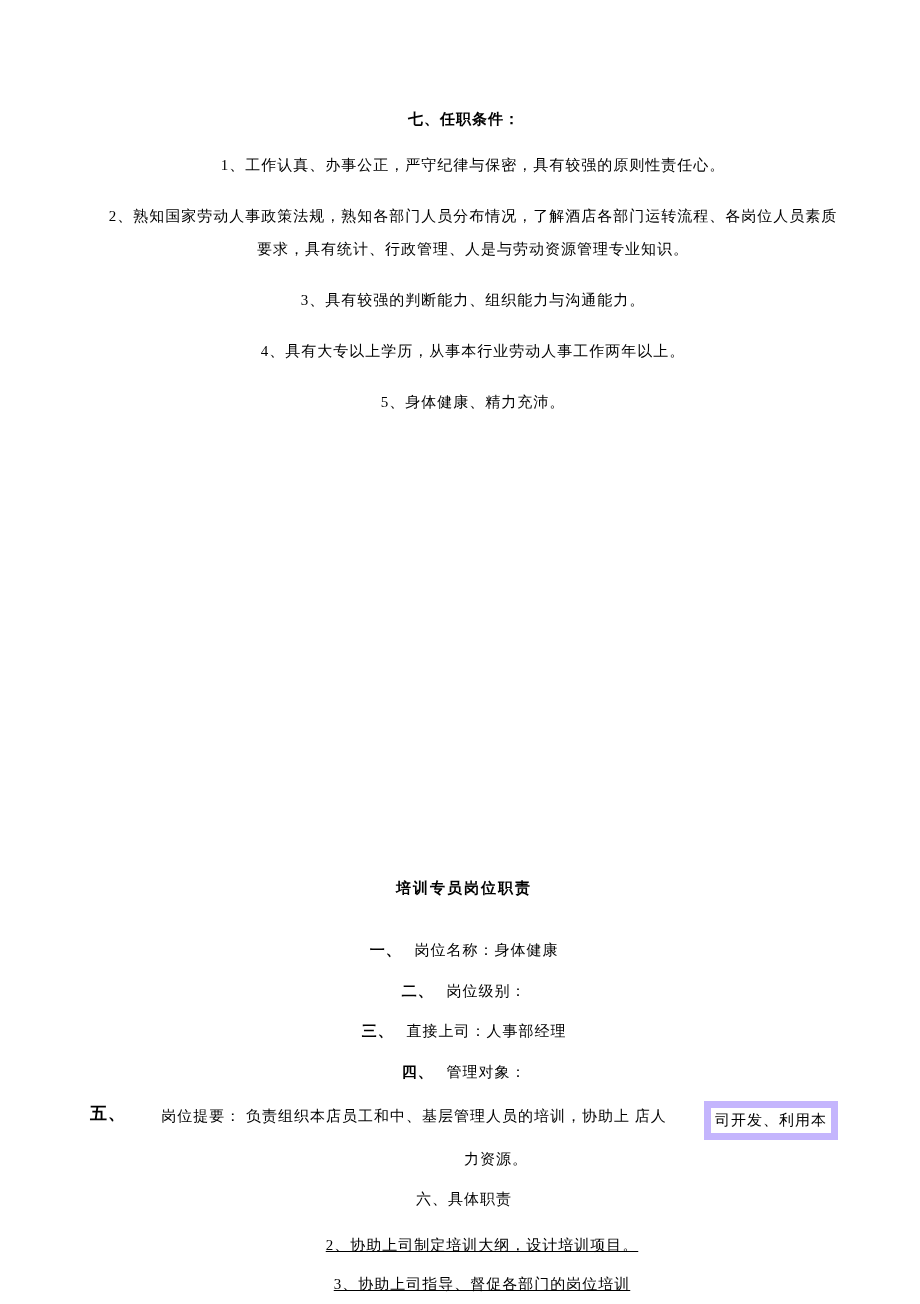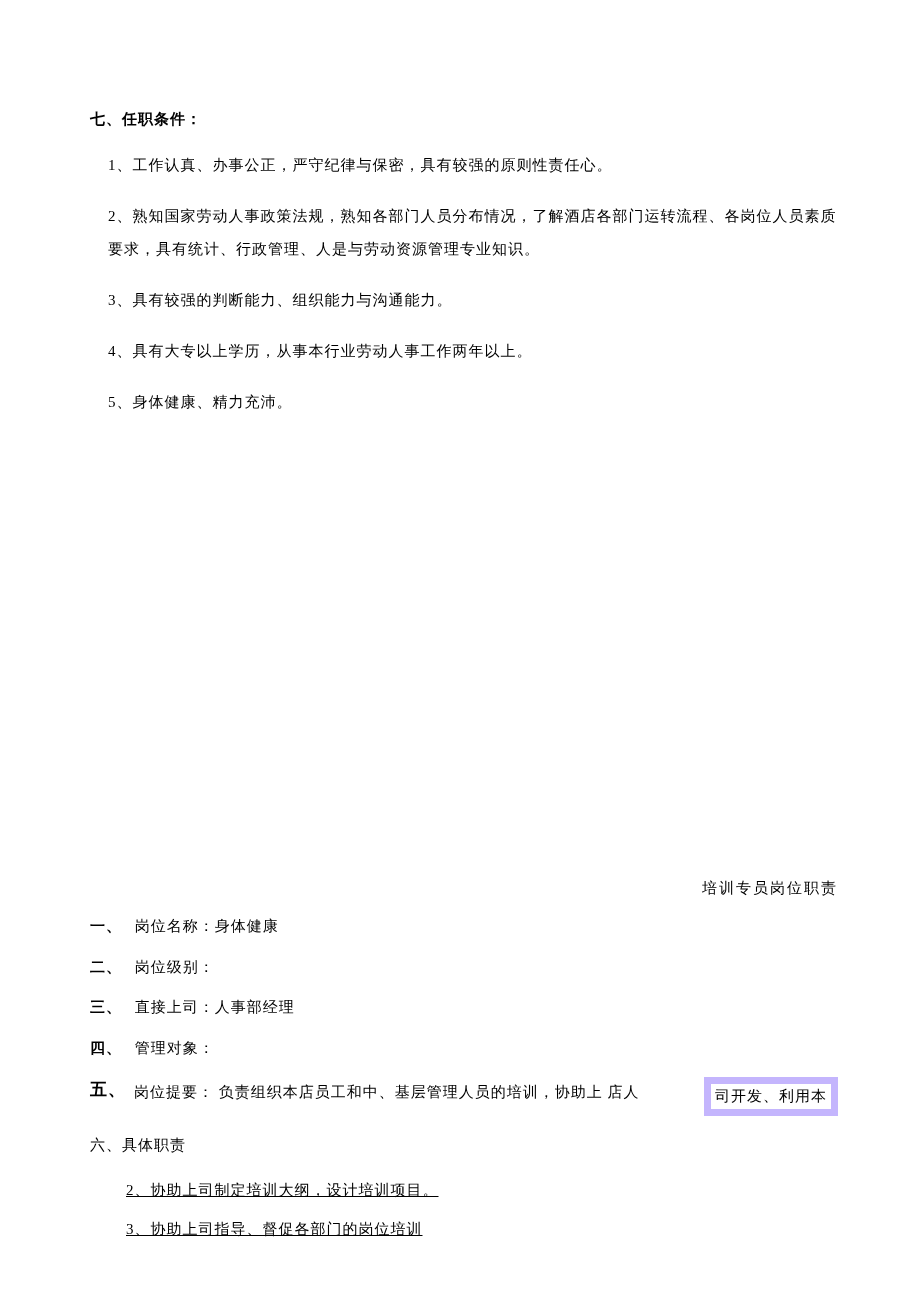--- a/index.html
+++ b/index.html
@@ -1,18 +1,19 @@
 <!DOCTYPE html>
 <html><head>
   <meta charset="utf-8">
   <style>
     * {
       margin: 0;
       padding: 0;
       box-sizing: border-box;
+      text-align: center;
     }
     body {
       width: 920px;
       height: 1304px;
       background: #ffffff;
       font-family: "SimSun", "宋体", serif;
       font-size: 15px;
       color: #000000;
       padding: 108px 82px 40px 90px;
       line-height: 1.5;
@@ -25,23 +26,23 @@
     .list-item {
       margin-bottom: 18px;
       padding-left: 18px;
       letter-spacing: 1px;
       line-height: 2.2;
     }
     .spacer {
       height: 440px;
     }
     .title {
-      text-align: right;
-      font-weight: normal;
-      margin-bottom: 16px;
+      text-align: center;
+      font-weight: bold;
+      margin-bottom: 40px;
       letter-spacing: 2px;
     }
     .outline-item {
       margin-bottom: 18px;
       letter-spacing: 1px;
     }
     .outline-item .num {
       font-weight: bold;
       display: inline-block;
       margin-right: 8px;
@@ -119,20 +120,21 @@
 
 <div class="outline-item five">
   <div class="outline-five-wrap">
     <span class="num">五、</span>
     <span class="outline-five-text">
       <span>岗位提要：</span>
       <span>负责组织本店员工和中、基层管理人员的培训，协助上 店人</span>
     </span>
     <span class="boxed">司开发、利用本</span>
   </div>
+  <div class="outline-five-cont">力资源。</div>
 </div>
 
 <div class="outline-item">
   <span>六、</span><span>具体职责</span>
 </div>
 
 <div class="sub-list">
   <div class="list-item tight">2、协助上司制定培训大纲，设计培训项目。</div>
   <div class="list-item tight">3、协助上司指导、督促各部门的岗位培训</div>
 </div>

